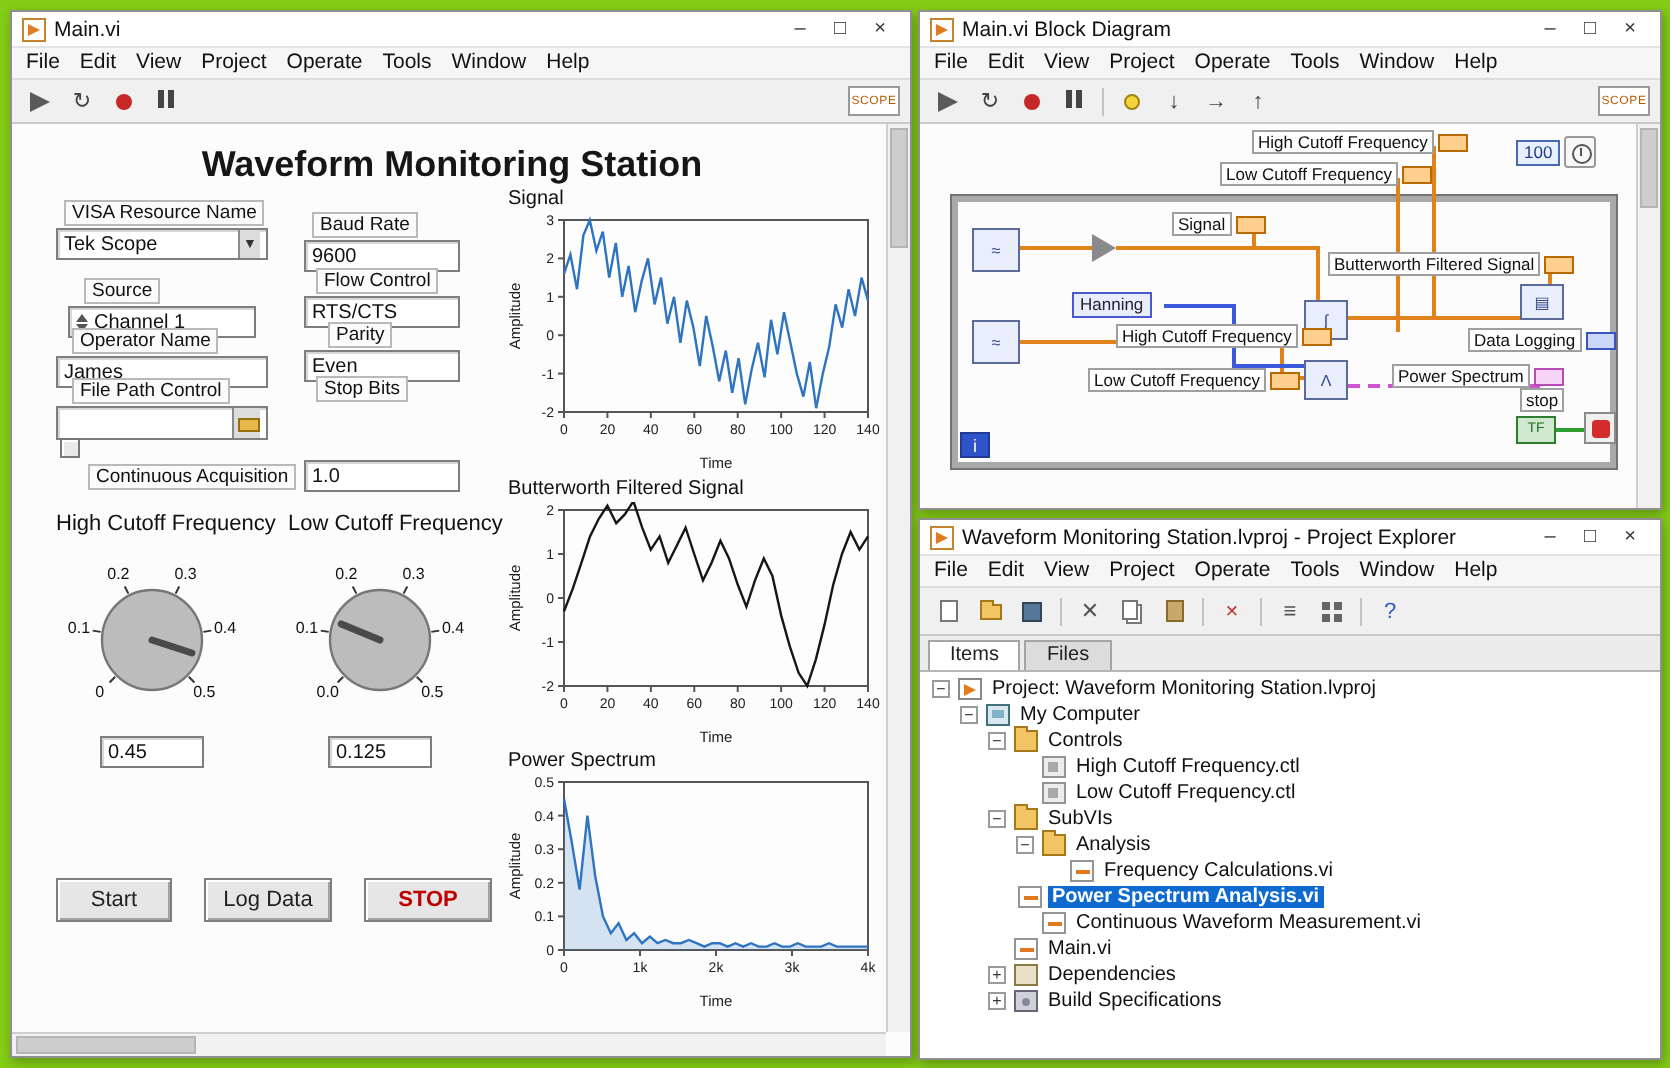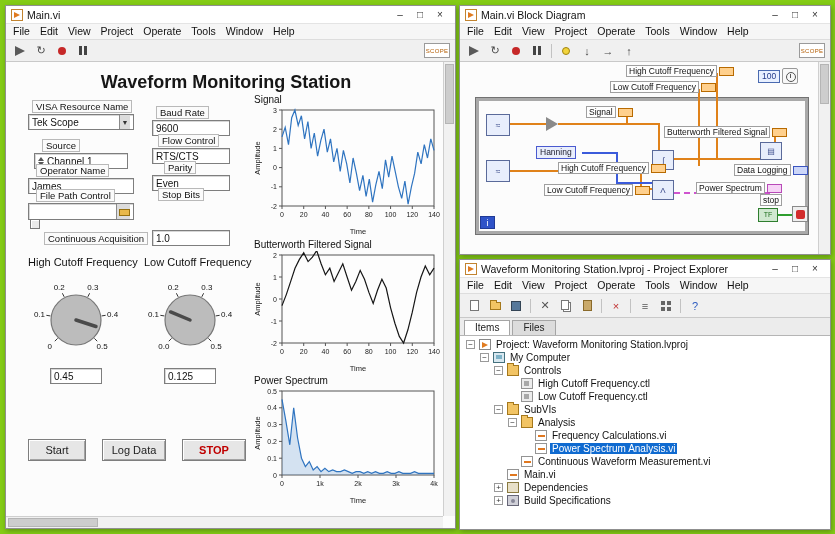--- a/index.html
+++ b/index.html
@@ -558,21 +558,21 @@
         <div class="tree-row" style="padding-left: 48px;">
           <span class="expander minus">−</span>
           <span class="ticon ticon-folder"></span>
           <span class="tree-label">Analysis</span>
         </div>
         <div class="tree-row" style="padding-left: 62px;">
           <span class="expander none"></span>
           <span class="ticon ticon-vi"></span>
           <span class="tree-label">Frequency Calculations.vi</span>
         </div>
-        <div class="tree-row selected" style="padding-left: 62px;">
+        <div class="tree-row selected" style="padding-left: 36px; font-weight: bold;">
           <span class="expander none"></span>
           <span class="ticon ticon-vi"></span>
           <span class="tree-label">Power Spectrum Analysis.vi</span>
         </div>
         <div class="tree-row" style="padding-left: 48px;">
           <span class="expander none"></span>
           <span class="ticon ticon-vi"></span>
           <span class="tree-label">Continuous Waveform Measurement.vi</span>
         </div>
         <div class="tree-row" style="padding-left: 34px;">

